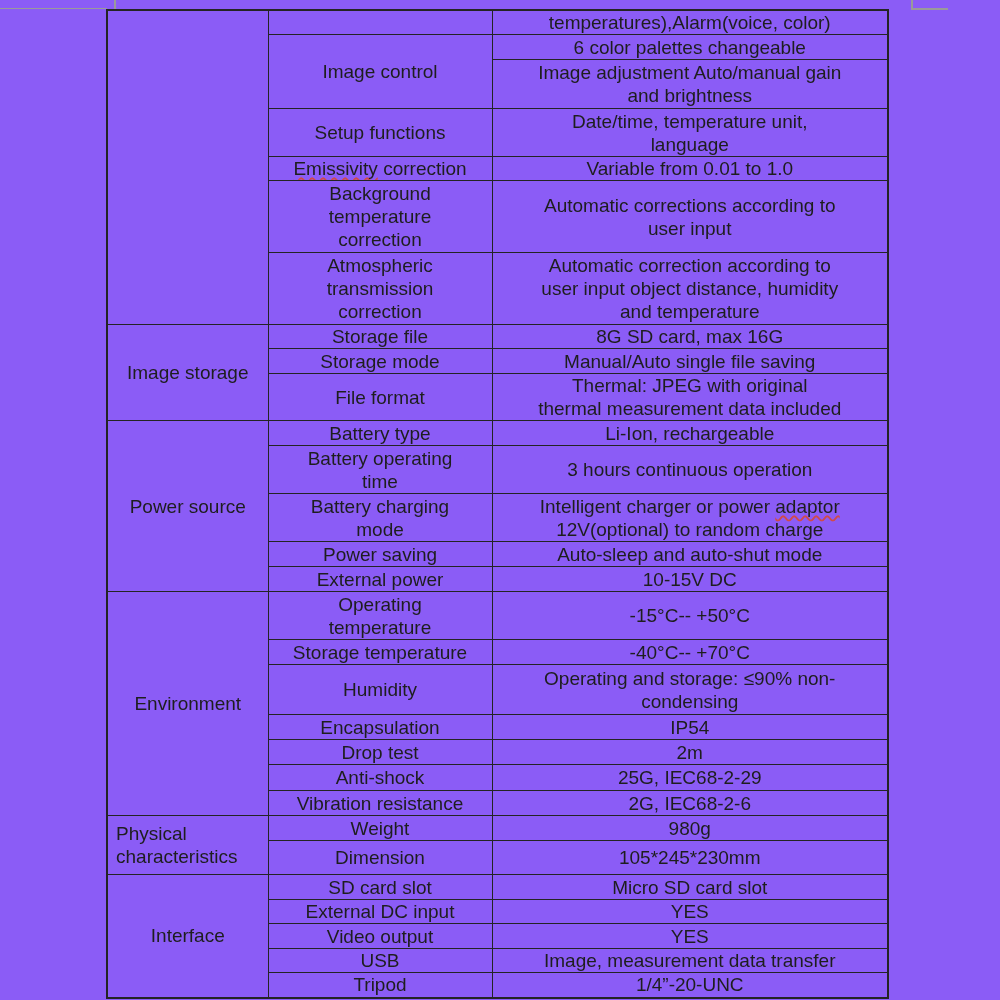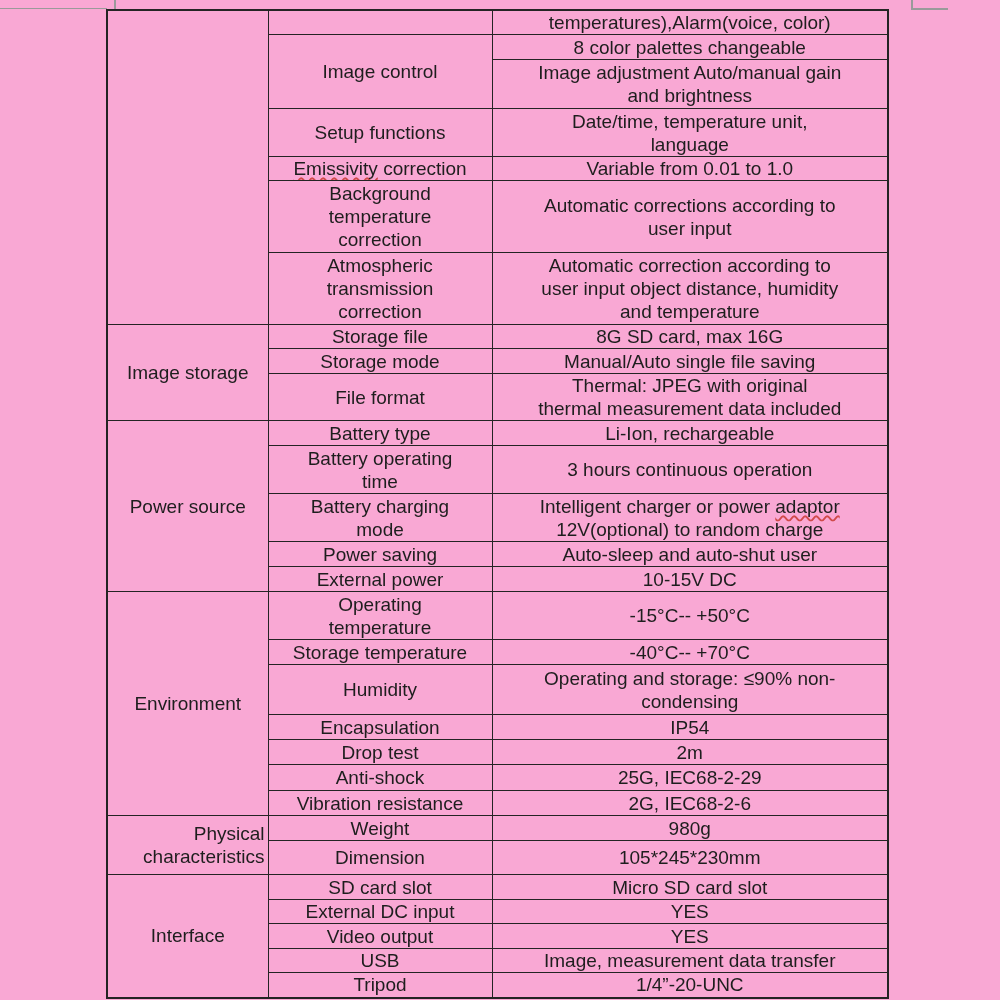--- a/index.html
+++ b/index.html
@@ -14,42 +14,42 @@
   body {
     width: 1000px; height: 1000px;
     background: #ffffff;
     font-family: "Liberation Sans", "DejaVu Sans", sans-serif;
     color: var(--text-color);
   }
   .page {
     position: relative;
     width: 1000px; height: 1000px;
     overflow: hidden;
-    background: #f9a8d4;
+    background: #8b5cf6;
   }
   table.spec-table {
     position: absolute;
     left: 106px; top: 9px;
     width: 781px;
     border-collapse: collapse;
     table-layout: fixed;
     border: 2px solid var(--border-color);
   }
   table.spec-table td {
     border: 1.5px solid var(--border-color);
     padding: 0 3px;
     vertical-align: middle;
     text-align: center;
     font-size: 19px;
     line-height: 23px;
     overflow: hidden;
     white-space: normal;
   }
   td.category { font-size: 19px; }
-  td.category.align-left { text-align: right; padding-left: 20px; }
+  td.category.align-left { text-align: left; padding-left: 8px; }
   .squiggle {
     text-decoration: underline;
     text-decoration-style: wavy;
     text-decoration-color: var(--squiggle-color);
     text-decoration-thickness: 1.5px;
     text-underline-offset: 2px;
     text-decoration-skip-ink: none;
     margin-top: 39px;
   }
   
@@ -76,21 +76,21 @@
       <col style="width: 396px;">
     </colgroup>
     <tbody>
         <tr style="height: 24px;">
           <td class="category" rowspan="7"></td>
           <td class="parameter"></td>
           <td class="value">temperatures),Alarm(voice, color)</td>
         </tr>
         <tr style="height: 25px;">
           <td class="parameter" rowspan="2">Image control</td>
-          <td class="value">8 color palettes changeable</td>
+          <td class="value">6 color palettes changeable</td>
         </tr>
         <tr style="height: 49px;">
           <td class="value">Image adjustment  Auto/manual gain<br>and brightness</td>
         </tr>
         <tr style="height: 48px;">
           <td class="parameter">Setup functions</td>
           <td class="value">Date/time, temperature unit,<br>language</td>
         </tr>
         <tr style="height: 24px;">
           <td class="parameter"><span class="squiggle">Emissivity</span> correction</td>
@@ -125,21 +125,21 @@
         <tr style="height: 48px;">
           <td class="parameter">Battery operating<br>time</td>
           <td class="value">3 hours continuous operation</td>
         </tr>
         <tr style="height: 48px;">
           <td class="parameter">Battery charging<br>mode</td>
           <td class="value">Intelligent charger or power <span class="squiggle">adaptor</span><br>12V(optional) to random charge</td>
         </tr>
         <tr style="height: 25px;">
           <td class="parameter">Power saving</td>
-          <td class="value">Auto-sleep and auto-shut user</td>
+          <td class="value">Auto-sleep and auto-shut mode</td>
         </tr>
         <tr style="height: 25px;">
           <td class="parameter">External power</td>
           <td class="value">10-15V DC</td>
         </tr>
         <tr style="height: 48px;">
           <td class="category" rowspan="7">Environment</td>
           <td class="parameter">Operating<br>temperature</td>
           <td class="value">-15°C-- +50°C</td>
         </tr>

